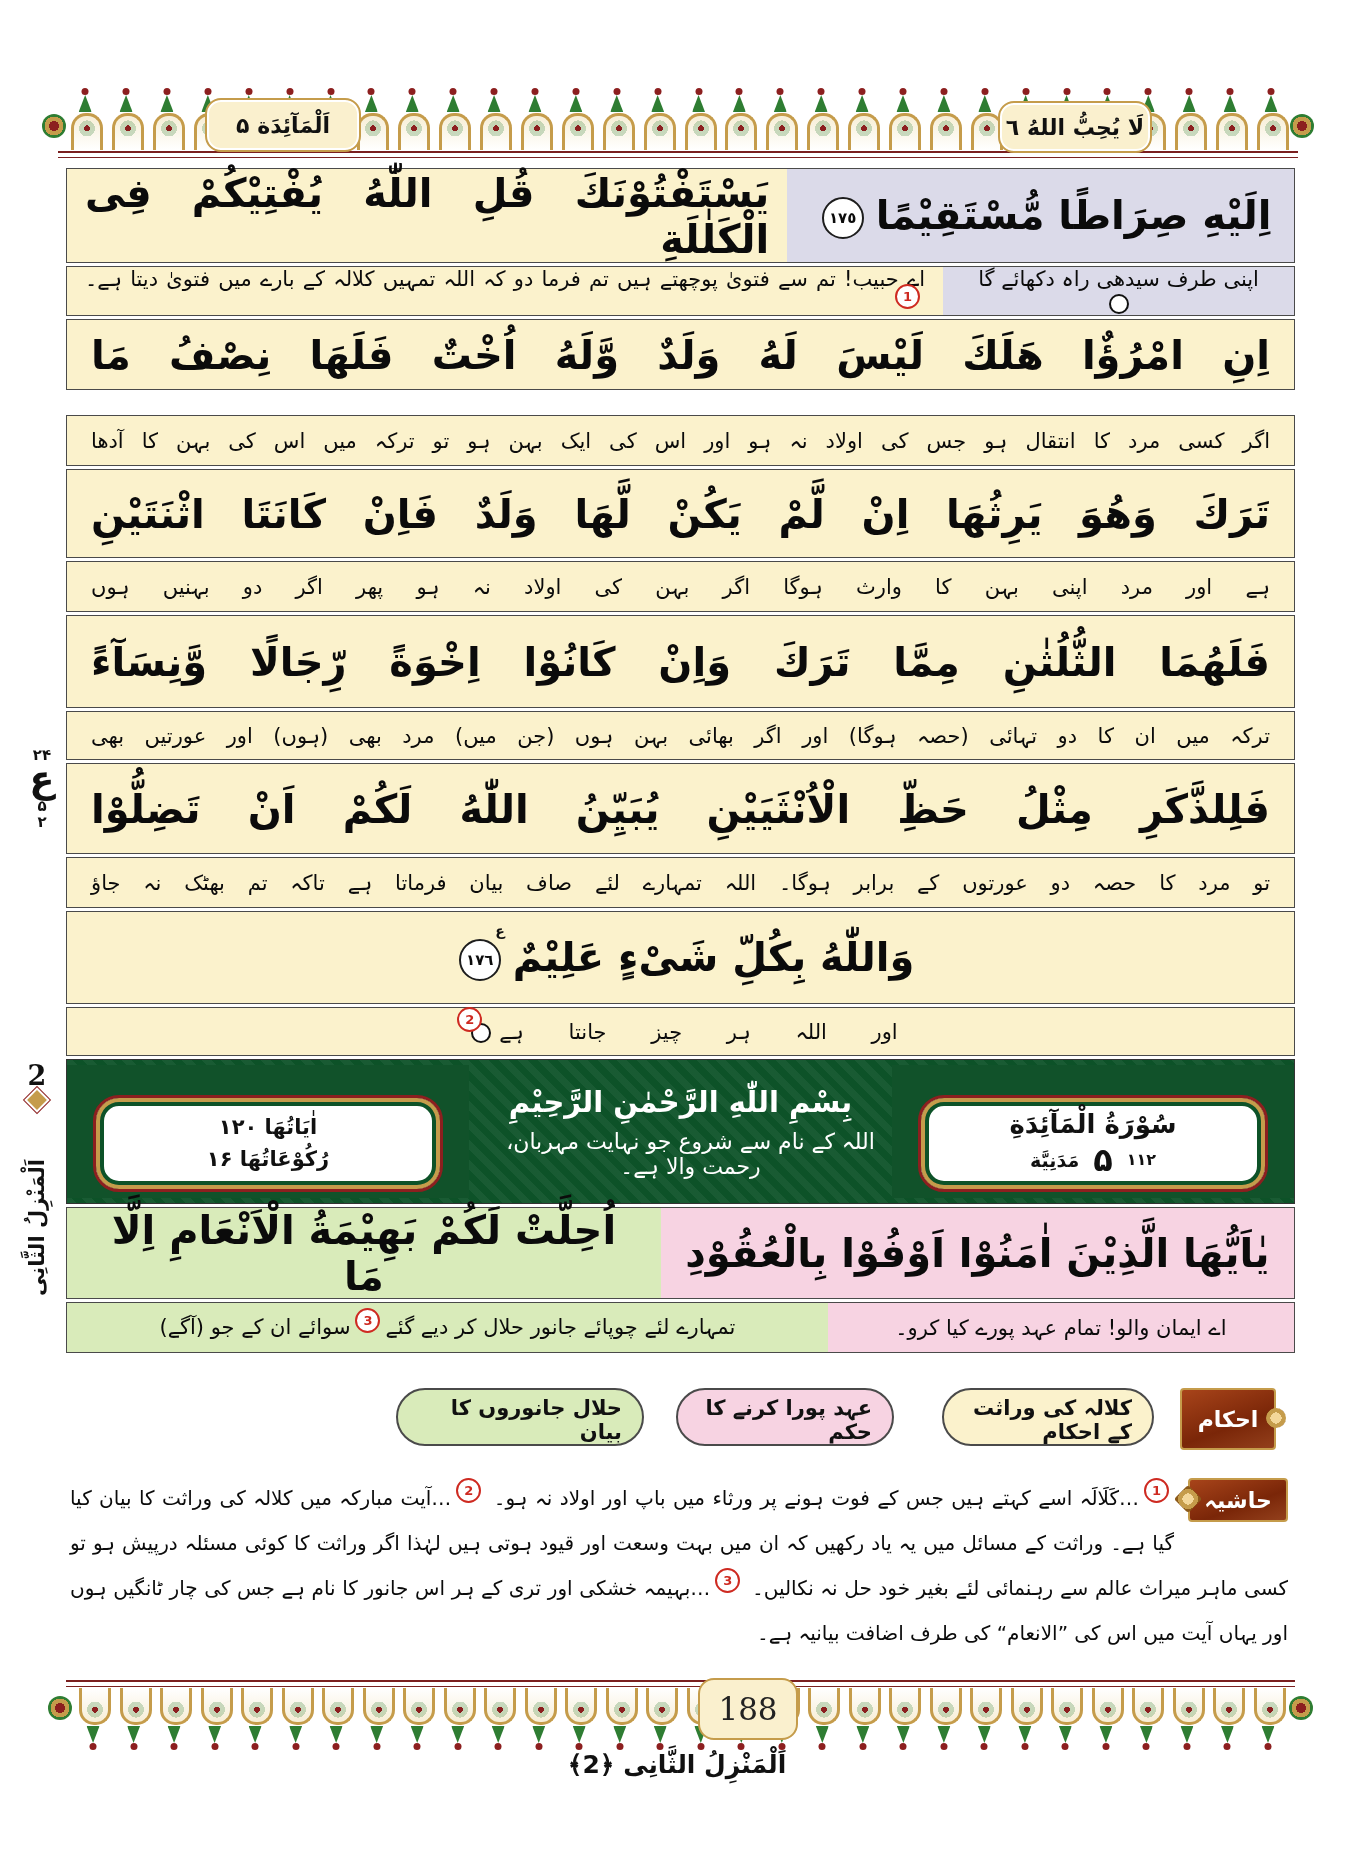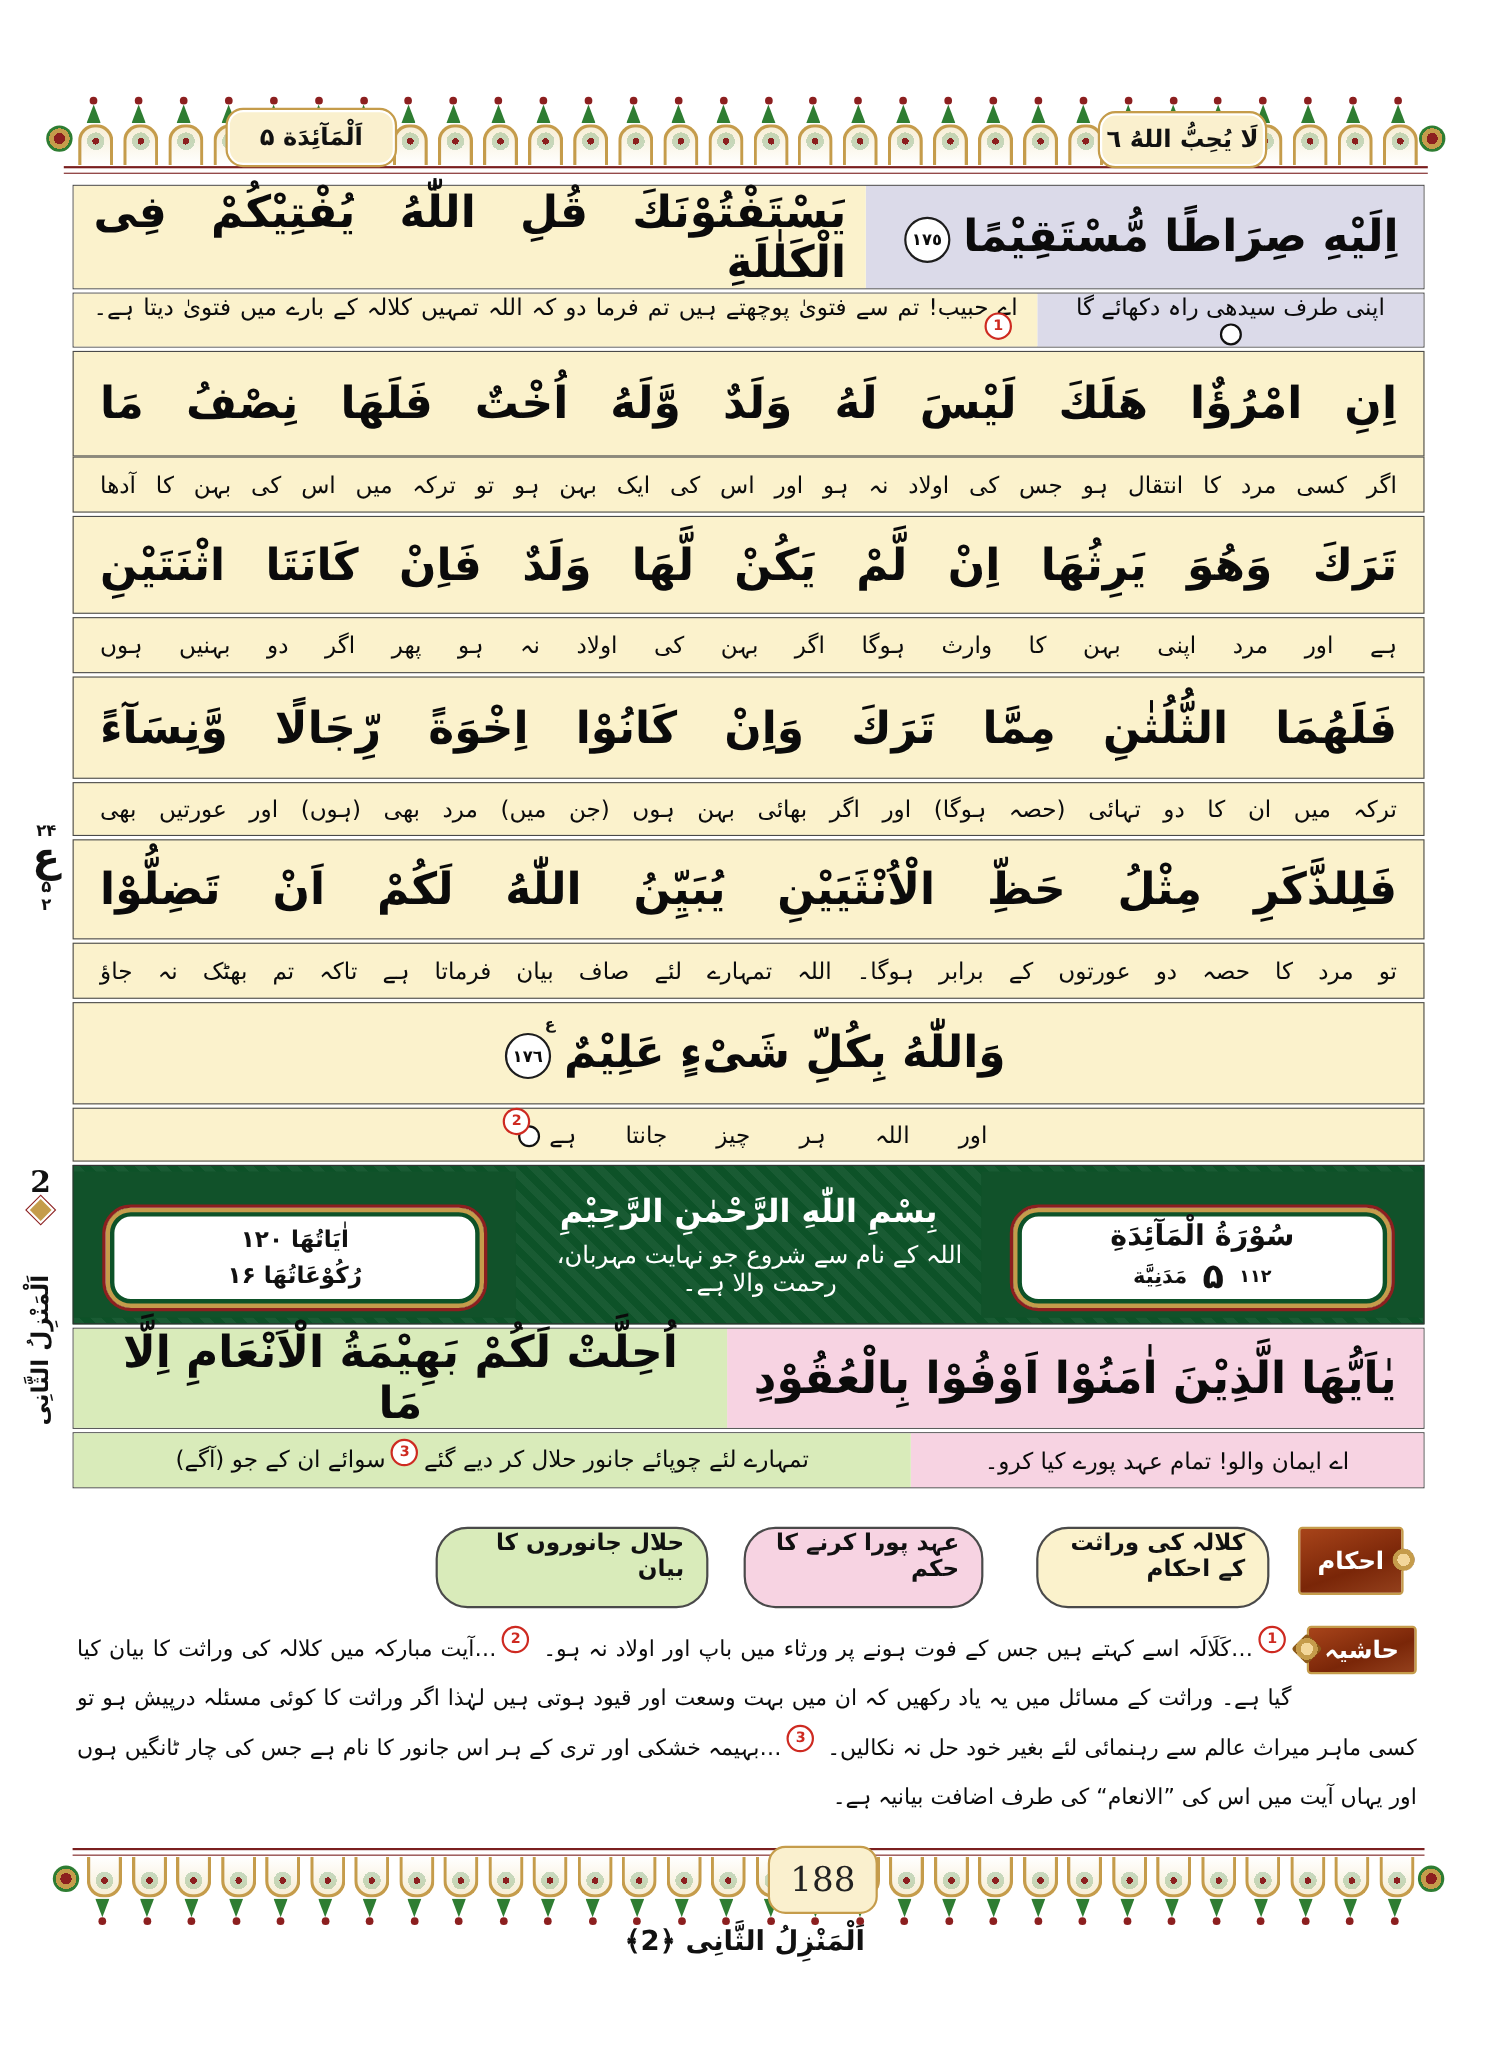--- a/index.html
+++ b/index.html
@@ -63,22 +63,22 @@
   .h-num-small{font-size:16px;font-weight:700;}
   .h-city{font-size:19px;font-weight:700;}
   .h-line{font-size:21px;font-weight:700;line-height:1.5;}
   .bismillah-box{position:absolute;left:410px;right:410px;top:0;bottom:0;display:flex;flex-direction:column;
        align-items:center;justify-content:center;color:#fff;text-align:center;}
   .bismillah{font-size:29px;font-weight:700;white-space:nowrap;}
   .bismillah-ur{font-size:22px;margin-top:10px;margin-left:20px;}
   
   .bg-pink{background:#f7d3e2;} .bg-green{background:#d9ebba;}
   
-  .pill{position:absolute;height:74px;border:2px solid #4a4a4a;border-radius:29px;display:flex;
-       align-items:flex-start;justify-content:center;font-size:21px;font-weight:700;color:#111;padding:0 20px;box-sizing:border-box;}
+  .pill{position:absolute;height:58px;border:2px solid #4a4a4a;border-radius:29px;display:flex;
+       align-items:flex-end;justify-content:center;font-size:21px;font-weight:700;color:#111;padding:0 20px;box-sizing:border-box;}
   .label-box{position:absolute;background:linear-gradient(160deg,#a8441a,#7a2608 60%,#93401c);
        border:2px solid #c59c4b;color:#fff;display:flex;align-items:center;justify-content:center;
        font-size:22px;font-weight:700;border-radius:4px;}
   .label-box .medal{position:absolute;width:20px;height:20px;border-radius:50%;
        background:radial-gradient(#f3d79a 0 40%, #c59c4b 40% 70%, #8c5a1a 70%);}
   .label-box.unwan .medal{right:-12px;top:18px;}
   .label-box.hashiya .medal{left:-12px;top:9px;transform:rotate(45deg);border-radius:3px;}
   
   .footnotes{position:absolute;left:70px;width:1218px;top:1476px;font-size:20px;line-height:45px;
        color:#0b0b0b;text-align:justify;}
@@ -288,21 +288,21 @@
         <span>اپنی طرف سیدھی راہ دکھائے گا</span><span class="small-circle"></span>
       </div>
     </div>
     <div class="seg bg-yellow" style="width:71.4%;">
       <div class="seg-inner ur" style="text-align:justify;text-align-last:justify;">
         <span>اے حبیب! تم سے فتویٰ پوچھتے ہیں تم فرما دو کہ اللہ تمہیں کلالہ کے بارے میں فتویٰ دیتا ہے۔</span><span class="note-circle">1</span>
       </div>
     </div>
   </div>
 
-  <div class="row bg-yellow" style="top:319px;height:96px;">
+  <div class="row bg-yellow" style="top:319px;height:71px;">
     <div class="ar stretch">اِنِ امْرُؤٌا هَلَكَ لَیْسَ لَهُ وَلَدٌ وَّلَهُ اُخْتٌ فَلَهَا نِصْفُ مَا</div>
   </div>
 
   <div class="row bg-yellow" style="top:415px;height:51px;">
     <div class="ur stretch">اگر کسی مرد کا انتقال ہو جس کی اولاد نہ ہو اور اس کی ایک بہن ہو تو ترکہ میں اس کی بہن کا آدھا</div>
   </div>
 
   <div class="row bg-yellow" style="top:469px;height:89px;">
     <div class="ar stretch">تَرَكَ وَهُوَ یَرِثُهَا اِنْ لَّمْ یَكُنْ لَّهَا وَلَدٌ فَاِنْ كَانَتَا اثْنَتَیْنِ</div>
   </div>

